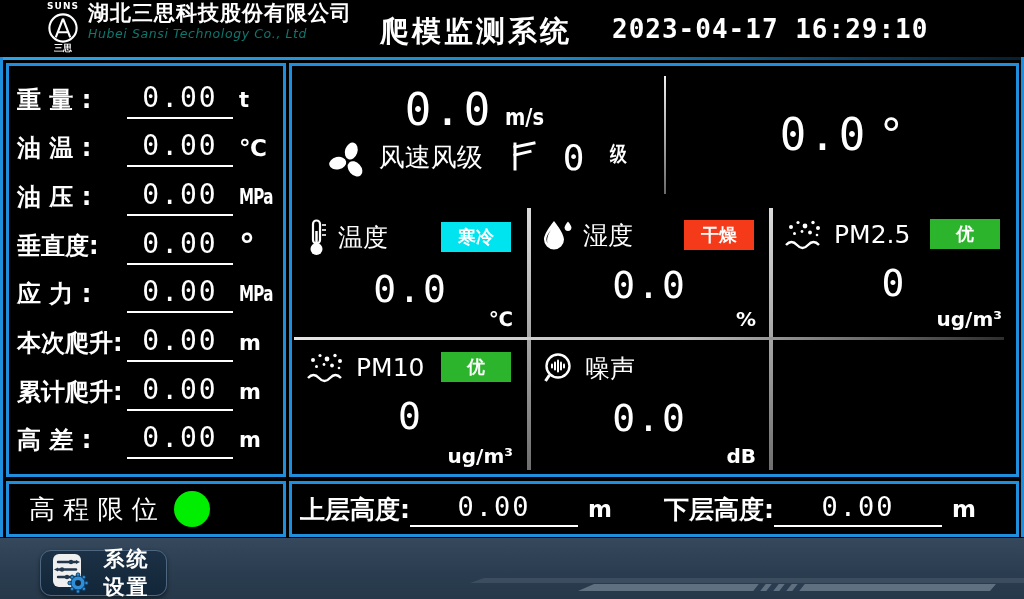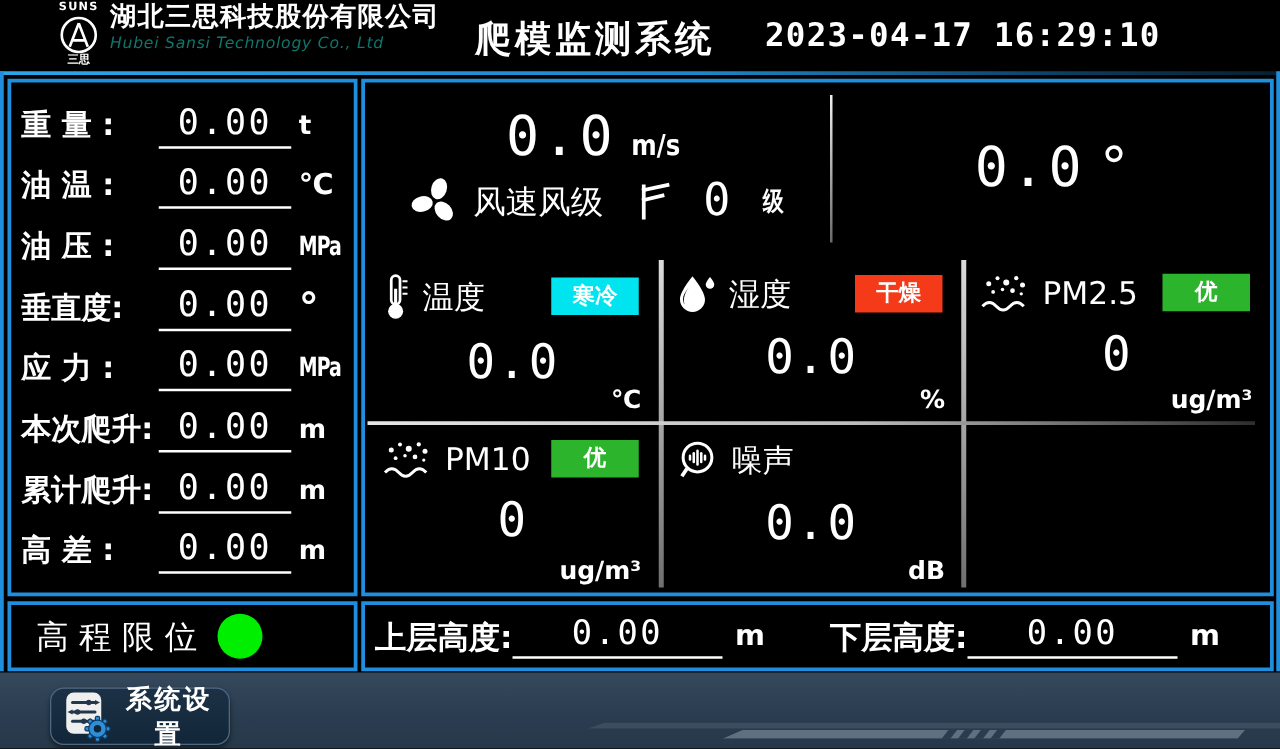--- a/index.html
+++ b/index.html
@@ -40,21 +40,21 @@
                border:3px solid #1f8fdd;background:#000;}
   .wind-row{position:absolute;left:0;top:0;width:724px;height:138px;display:flex;}
   .wind-half{display:flex;flex-direction:column;justify-content:center;align-items:center;gap:8px;}
   .wind-half.speed{width:372px;}
   .wind-half.dir{flex:1;}
   .wind-vline{width:2px;height:118px;margin-top:10px;background:linear-gradient(#f0f0f0,#6a6a6a);}
   .big-line{display:flex;align-items:baseline;gap:12px;}
   .big-val{font-size:44px;font-family:"DejaVu Sans Mono","Liberation Mono",monospace;letter-spacing:3px;line-height:1;}
   .big-unit{font-size:23px;font-weight:bold;transform:scaleX(.85);transform-origin:left bottom;}
   .big-deg{font-size:44px;line-height:1;}
-  .sub-line{display:flex;align-items:center;}
+  .sub-line{display:flex;align-items:flex-start;}
   .wind-label{font-size:26px;margin-left:10px;}
   .level-val{font-size:36px;font-family:"DejaVu Sans Mono","Liberation Mono",monospace;margin-left:26px;line-height:1;}
   .level-unit{font-size:21px;font-weight:bold;margin-left:24px;transform:scaleX(.8);}
   .dir-btn{margin-left:34px;width:113px;height:40px;display:flex;align-items:center;justify-content:center;
            font-size:29px;font-weight:bold;color:#fff;}
 
   .divider-v{position:absolute;width:4px;top:142px;bottom:4px;background:linear-gradient(#dcdcdc,#6f6f6f);}
   .divider-h{position:absolute;left:2px;right:12px;top:271px;height:3px;
              background:linear-gradient(to right,#e6e6e6,#bdbdbd 55%,#2e2e2e 100%);}
 
@@ -80,21 +80,21 @@
   .h-value{width:168px;text-align:center;font-size:27px;letter-spacing:2px;
            font-family:"DejaVu Sans Mono","Liberation Mono",monospace;border-bottom:2px solid #fff;padding-bottom:3px;}
   .h-unit{font-size:23px;font-weight:bold;margin-left:10px;}
   .h-group{display:flex;align-items:center;}
   .h-group.lower{margin-left:52px;}
 
   
   .toolbar{position:absolute;left:0;top:538px;width:1024px;height:61px;
            background:linear-gradient(#35485c,#293c4f 60%,#263align849 100%);}
   .toolbar{background:linear-gradient(#35485c,#2a3d50 60%,#263849 100%);}
-  .settings-btn{position:absolute;left:40px;top:12px;width:144px;height:46px;border:1px solid #4e6680;
+  .settings-btn{position:absolute;left:40px;top:12px;width:127px;height:46px;border:1px solid #4e6680;
                 border-radius:11px;background:linear-gradient(#1c3145,#122639);display:flex;align-items:center;
                 gap:8px;padding:0 10px;cursor:pointer;box-shadow:0 2px 4px rgba(0,0,0,.5);}
   .settings-btn .btn-label{font-size:21px;font-weight:bold;color:#fff;letter-spacing:2px;}
   .decor-band{position:absolute;left:578px;top:46px;width:418px;height:7px;background:#5f7080;
               clip-path:polygon(16px 0,100% 0,calc(100% - 6px) 100%,0 100%);}
   .decor-cut{position:absolute;top:46px;width:7px;height:7px;background:#2a3d50;transform:skewX(-38deg);}
   .decor-shadow{position:absolute;left:470px;top:40px;width:554px;height:5px;background:#3b4d5f;
                 clip-path:polygon(14px 0,100% 0,100% 100%,0 100%);}
   svg{display:block;}
 </style>

